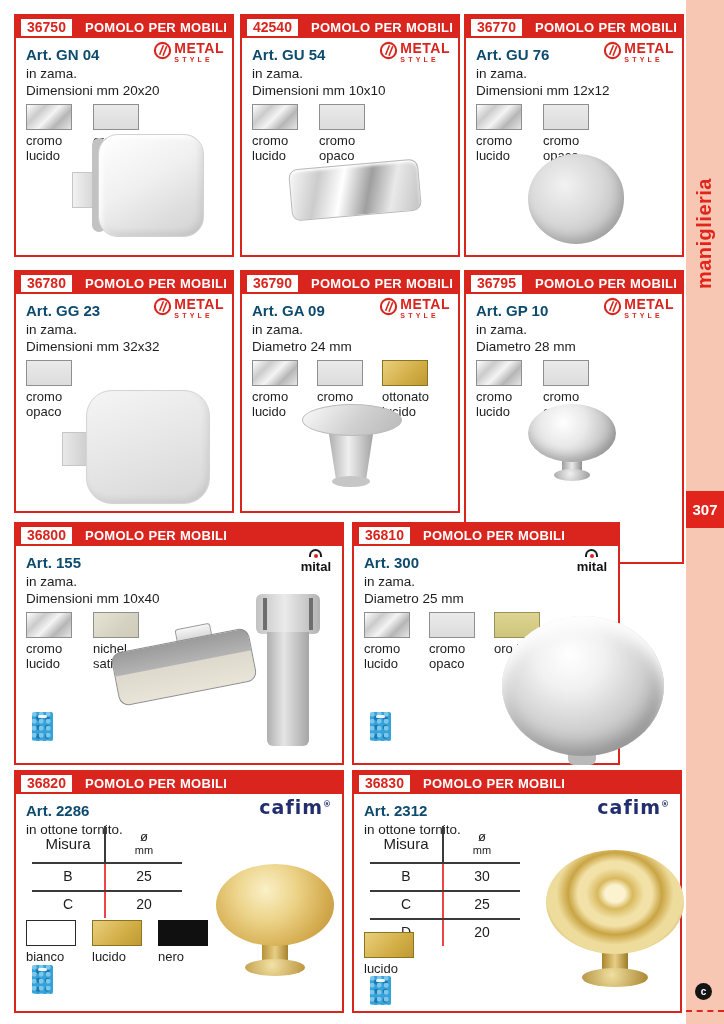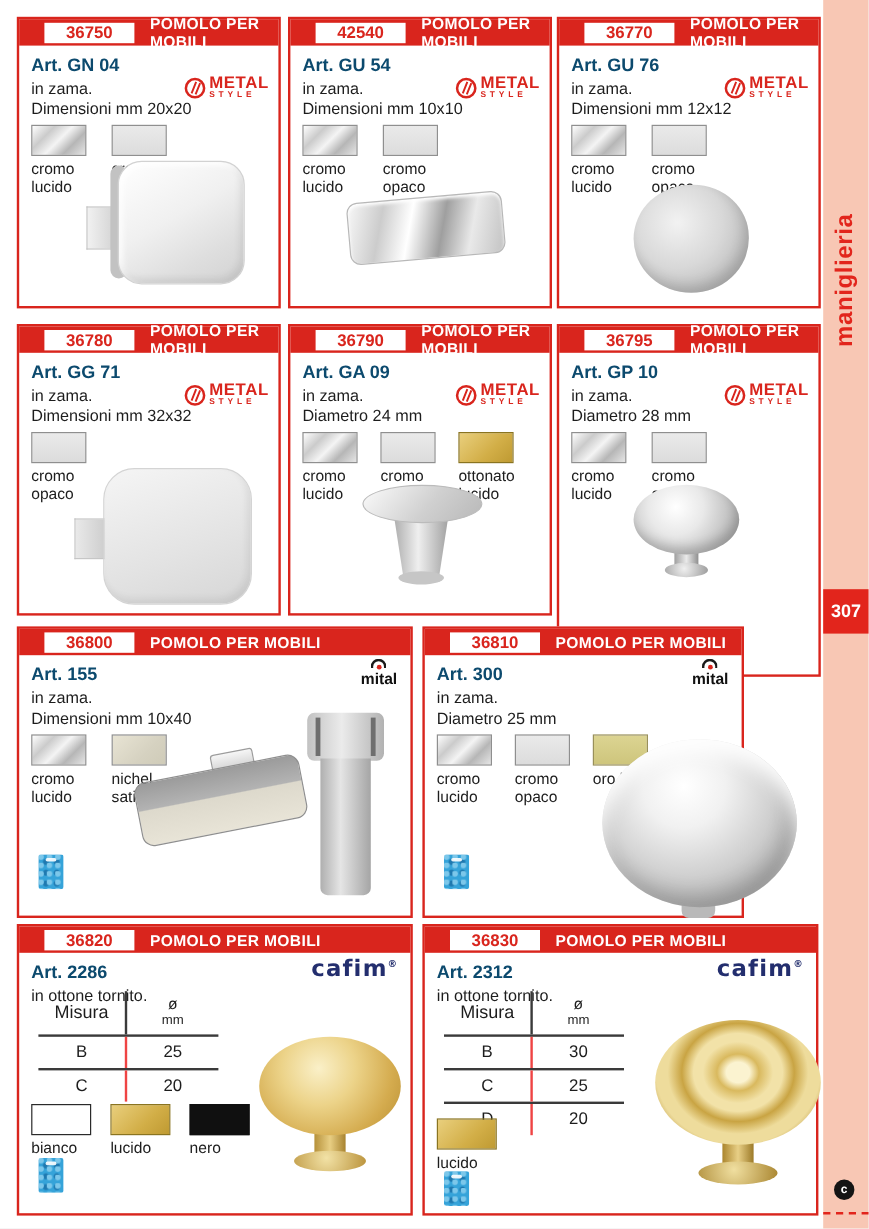--- a/index.html
+++ b/index.html
@@ -10,39 +10,39 @@
   .side-label{position:absolute;top:178px;left:7px;writing-mode:vertical-rl;transform:rotate(180deg);
               font-size:20px;font-weight:bold;color:#e2251c;letter-spacing:.5px;white-space:nowrap;}
   .page-num{position:absolute;top:491px;left:0;width:38px;height:37px;background:#e2251c;color:#fff;
             font-weight:bold;font-size:15px;display:flex;align-items:center;justify-content:center;}
   .corner-mark{position:absolute;top:983px;left:9px;width:17px;height:17px;border-radius:50%;background:#141414;
                color:#fff;font-size:10px;font-weight:bold;display:flex;align-items:center;justify-content:center;}
   .cut-line{position:absolute;top:1010px;left:0;width:38px;border-top:2px dashed #e2251c;}
   
   .card{position:absolute;background:#fff;border:2px solid #d9251d;box-sizing:border-box;}
   .card-header{height:22px;background:#d9251d;display:flex;align-items:center;}
-  .code-box{background:#fff;color:#d9251d;font-weight:800;font-size:14px;padding:0 18px;margin-left:21px;
+  .code-box{background:#fff;color:#d9251d;font-weight:800;font-size:14px;padding:0 6px;margin-left:5px;
             height:17px;line-height:17px;}
   .card-title{color:#fff;font-weight:800;font-size:13px;margin-left:13px;letter-spacing:.3px;}
   .art{position:absolute;left:10px;top:30px;font-size:15px;font-weight:800;color:#0c4a6e;}
   .d1{position:absolute;left:10px;top:50px;font-size:13.5px;}
   .d2{position:absolute;left:10px;top:67px;font-size:13.5px;}
   .swatches{position:absolute;left:10px;top:88px;display:flex;gap:10px;}
   .swatch{width:57px;}
   .chip{width:46px;height:26px;border:1px solid #8f8f8f;box-sizing:border-box;}
   .chip-shiny{background:linear-gradient(135deg,#ffffff 0%,#cbcbcb 28%,#f4f4f4 50%,#b6b6b6 72%,#e6e6e6 100%);}
   .chip-matte{background:linear-gradient(180deg,#eaeaea,#dcdcdc);}
   .chip-brass{background:linear-gradient(135deg,#e9cf7d,#d2ae47 60%,#bf9a32);border-color:#8a7420;}
   .chip-satin{background:linear-gradient(135deg,#e8e4d4,#d6d2c1 60%,#cfcbb8);}
   .chip-gold{background:linear-gradient(180deg,#dcd492,#cec57c);border-color:#99905a;}
   .chip-white{background:#fff;border-color:#2a2a2a;}
   .chip-black{background:#101010;border-color:#101010;}
   .slabel{font-size:13px;line-height:1.12;margin-top:4px;color:#1d1d1d;}
   
-  .brand-ms{position:absolute;right:8px;top:25px;display:flex;align-items:flex-end;gap:2px;margin-top:20px;}
+  .brand-ms{position:absolute;right:8px;top:25px;display:flex;align-items:flex-start;gap:2px;}
   .ms-text{display:flex;flex-direction:column;line-height:1;}
   .ms-metal{color:#d9251d;font-size:14px;font-weight:800;letter-spacing:.5px;}
   .ms-style{color:#d9251d;font-size:7px;font-weight:700;letter-spacing:3.2px;margin-top:1px;}
   .brand-mital{position:absolute;right:11px;top:25px;text-align:center;line-height:1;}
   .mital-arc{display:block;margin:0 auto 1px;width:13px;height:8px;border:2.5px solid #1a1a1a;border-bottom:none;
              border-radius:8px 8px 0 0;position:relative;box-sizing:border-box;}
   .mital-dot{position:absolute;left:50%;top:3px;transform:translateX(-50%);width:4px;height:4px;border-radius:50%;background:#d9251d;}
   .mital-text{font-weight:bold;font-size:13px;color:#111;}
   .brand-cafim{position:absolute;right:10px;top:24px;color:#232e6e;font-weight:800;font-size:19px;
                letter-spacing:1px;font-family:"DejaVu Sans",sans-serif;}
@@ -226,21 +226,21 @@
     <div class="brand-ms">
       <svg width="19" height="19" viewBox="0 0 20 20">
           <circle cx="10" cy="10" r="8" fill="none" stroke="#d9251d" stroke-width="2.2"></circle>
           <path d="M7 14.5 L11 4.5 M10.5 15.5 L14.5 5.5" stroke="#d9251d" stroke-width="1.7" fill="none"></path>
         </svg>
       <span class="ms-text">
         <b class="ms-metal">METAL</b>
         <b class="ms-style">STYLE</b>
       </span>
     </div>
-    <div class="art">Art. GG 71</div>
+    <div class="art">Art. GG 23</div>
     <div class="d1">in zama.</div>
     <div class="d2">Dimensioni mm 32x32</div>
     <div class="swatches">
       <div class="swatch">
           <div class="chip chip-matte"></div>
           <div class="slabel">cromo opaco</div>
         </div>
     </div>
     <div class="ph" style="left:44px;top:118px;width:155px;height:116px">
       <div class="stem780"></div>

